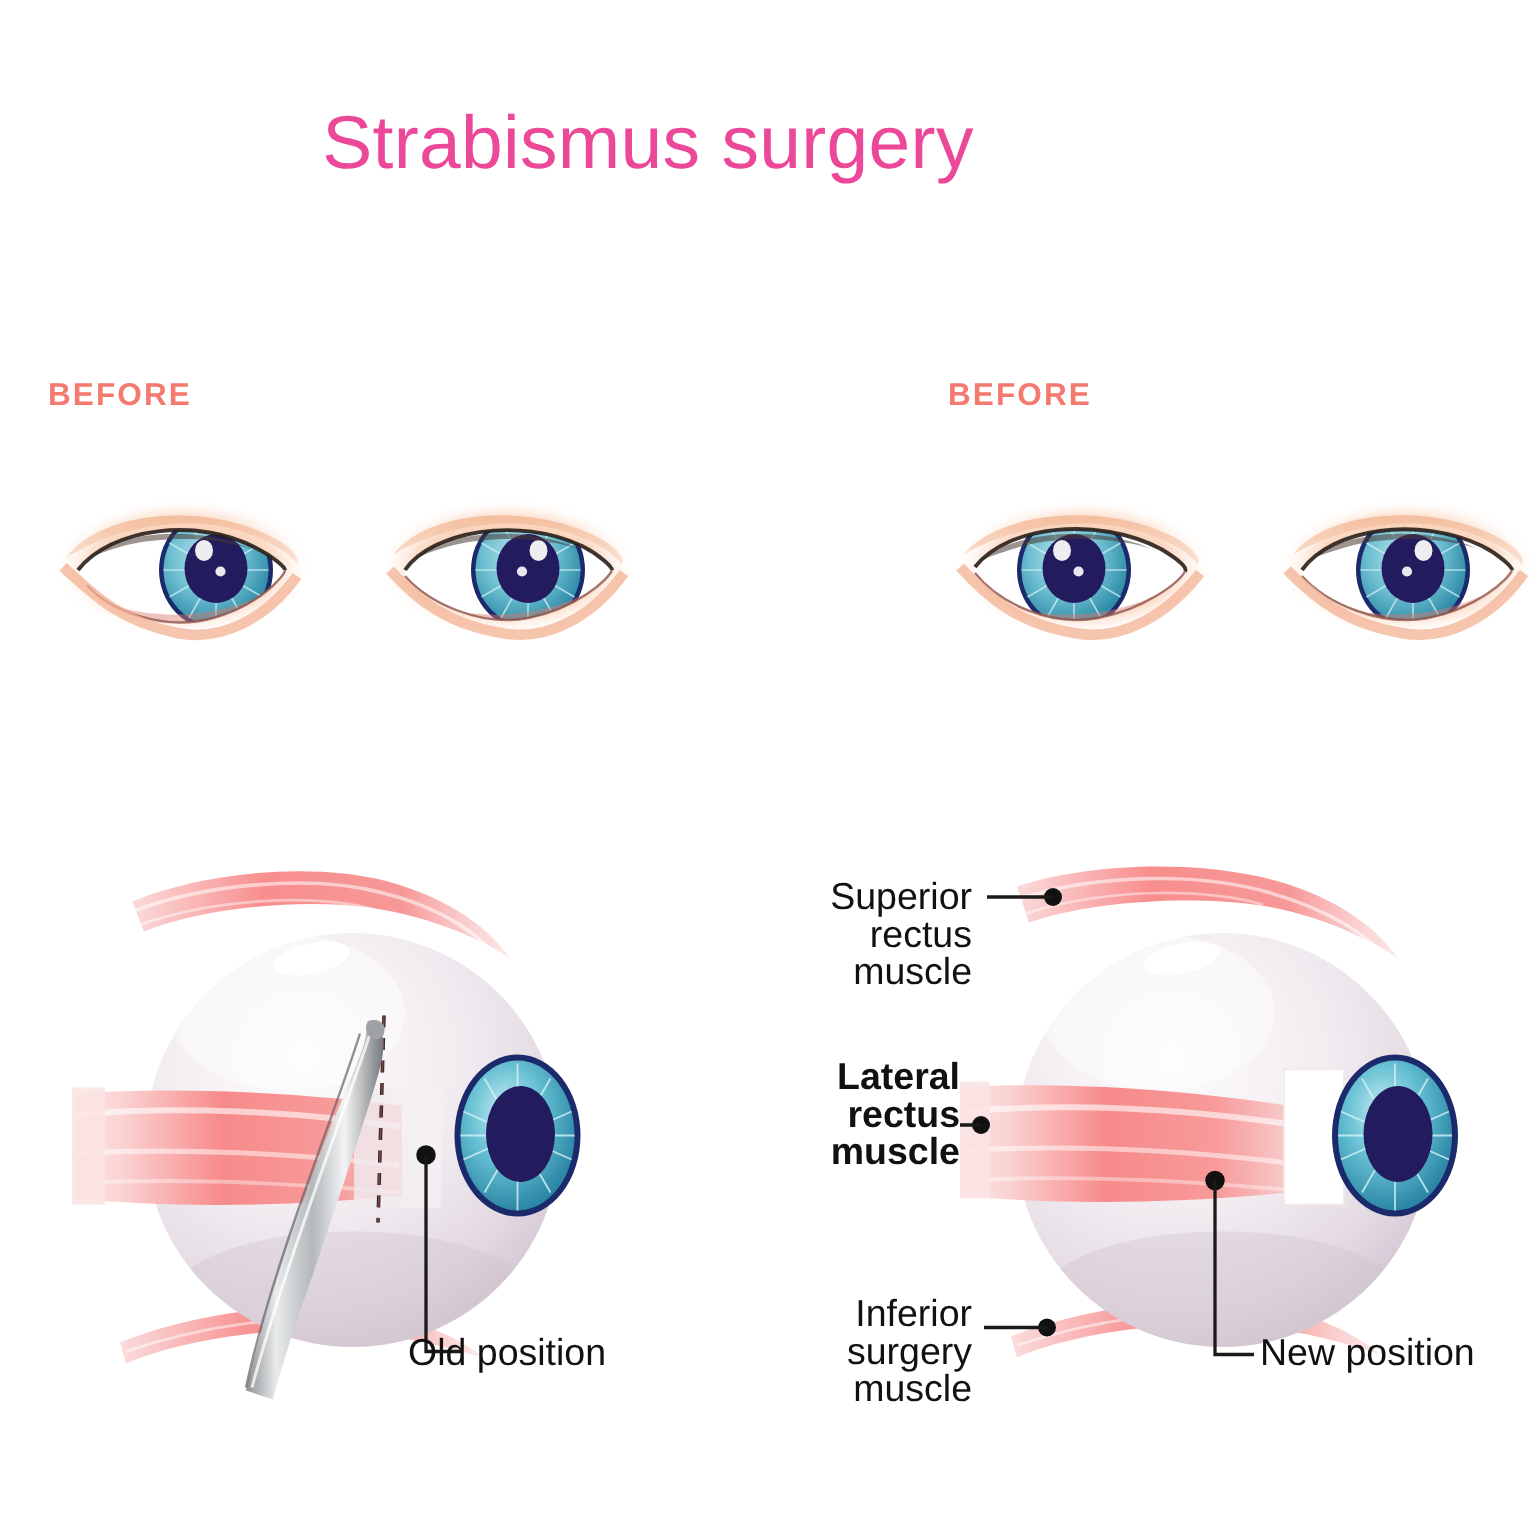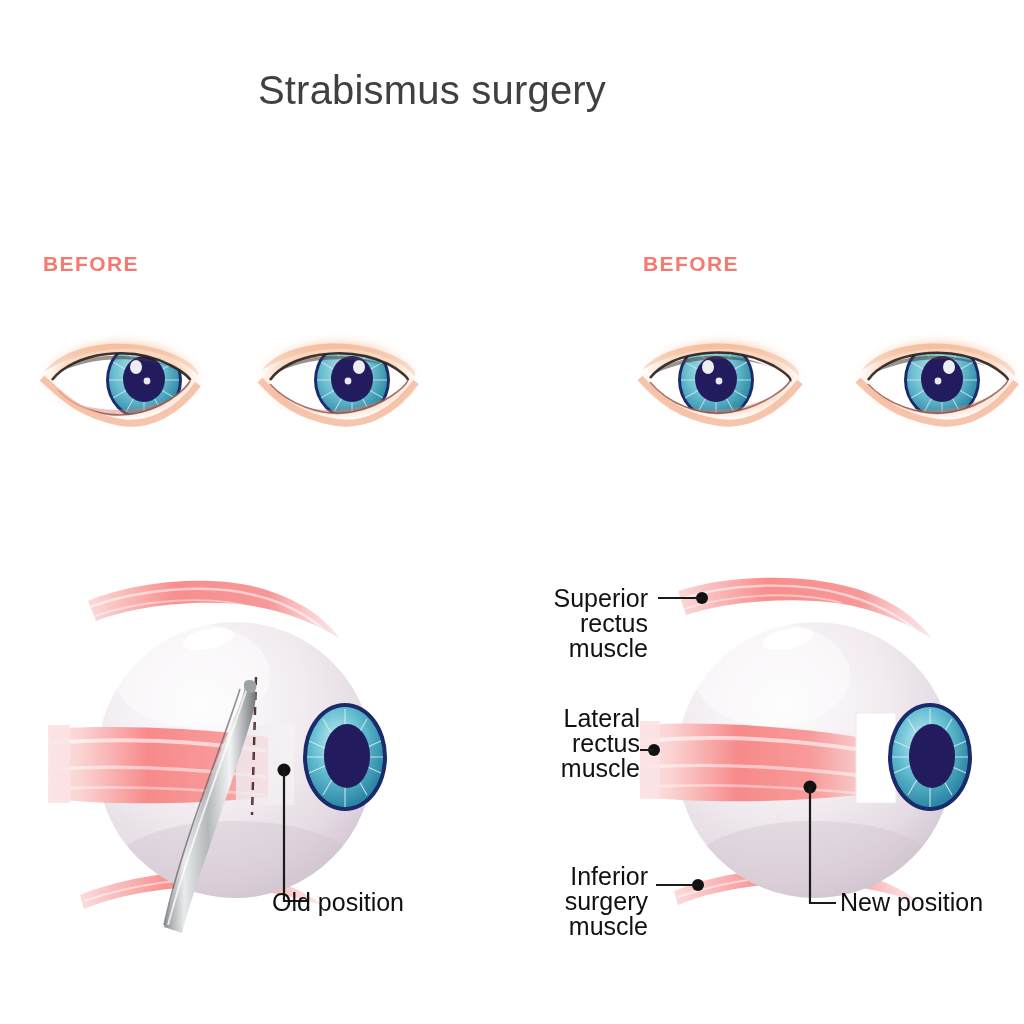--- a/index.html
+++ b/index.html
@@ -6,29 +6,28 @@
   body{
     width:1024px;height:1024px;overflow:hidden;
     font-family:"Liberation Sans","DejaVu Sans",sans-serif;
     color:#111;position:relative;
   }
   #stage{position:absolute;inset:0;width:1024px;height:1024px;background:#fff;}
 
   
   #title{
     position:absolute;left:0;top:70px;width:864px;text-align:center;
-    font-size:40px;font-weight:400;color:#404040;letter-spacing:.2px;
+    font-size:50px;font-weight:400;color:#ec4899;letter-spacing:.2px;
     line-height:1;
   }
 
   
   .stage-label{
     position:absolute;font-size:21px;font-weight:700;letter-spacing:1.4px;
     color:#f4796f;
-    margin-left:11px;
   }
   #label-before{left:32px;top:252px;}
   #label-after{left:632px;top:252px;}
 
   
   .eye-wrap{position:absolute;width:200px;height:120px;}
   .eye-svg{width:200px;height:120px;display:block;}
 
   
   .diagram{position:absolute;}
@@ -497,21 +496,21 @@
       <g>
         <circle cx="170" cy="222" r="6.5" fill="#111"></circle>
         <path d="M170,222 L170,338 L196,338" fill="none" stroke="#1a1a1a" stroke-width="2.2"></path>
       </g>
     </svg>
   </div>
 
   <div class="callout right-align" style="left:500px;top:586px;width:148px;">Superior
 rectus muscle</div>
 
-  <div class="callout right-align" style="left:500px;top:706px;width:140px;">Lateral
+  <div class="callout right-align" style="left:500px;top:706px;width:140px;font-weight:bold;">Lateral
 rectus
 muscle</div>
 
   <div class="callout right-align" style="left:500px;top:864px;width:148px;">Inferior
 surgery muscle</div>
 
   <div class="callout left-align" style="left:840px;top:890px;">New position</div>
 
 </div>
 

